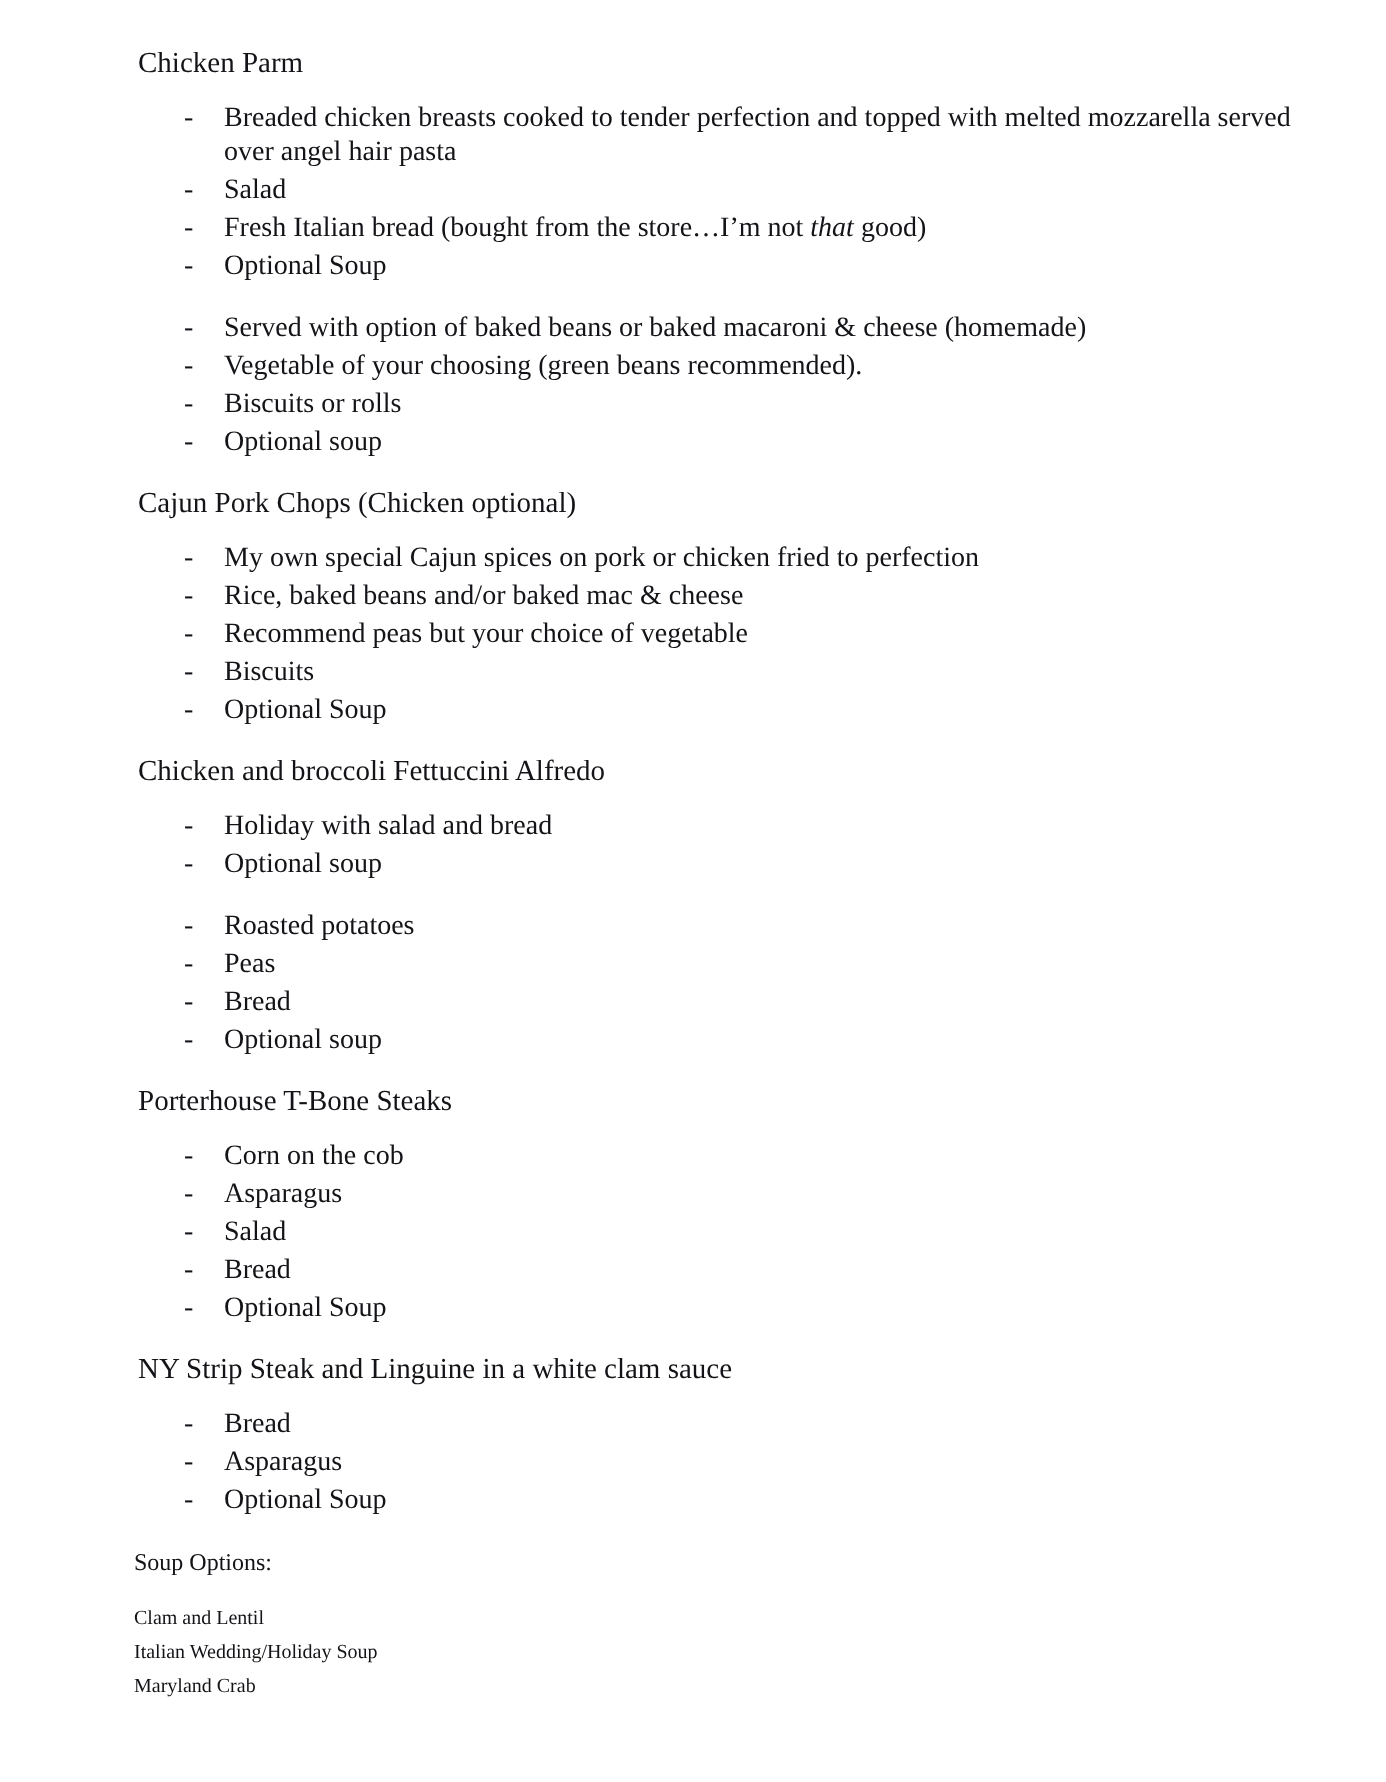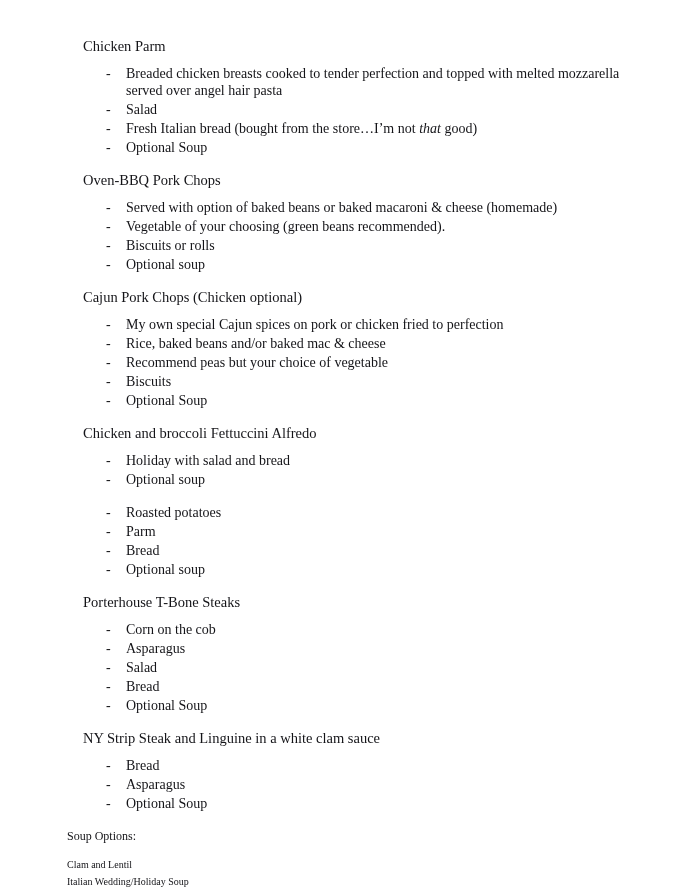--- a/index.html
+++ b/index.html
@@ -25,21 +25,21 @@
     box-sizing: border-box;
   }
   #doc {
     position: absolute;
     left: 67px;
     top: 22px;
     width: 600px;
   }
 
   .section {
-    margin: 16px;
+    margin: 2px;
   }
   .section + .section {
     margin-top: 14px;
   }
 
   .heading {
     font-size: 14.5px;
     line-height: 17px;
     margin: 0 0 10px 0;
     white-space: pre-wrap;
@@ -101,21 +101,20 @@
         <div class="section">
           <p class="heading">Chicken Parm</p>
           <ul class="items">
             <li><span class="dash">-</span><span class="txt"><span>Breaded chicken breasts cooked to tender perfection and topped with melted mozzarella served over angel hair pasta</span></span></li>
             <li><span class="dash">-</span><span class="txt"><span>Salad</span></span></li>
             <li><span class="dash">-</span><span class="txt"><span>Fresh Italian bread (bought from the store…I’m not </span><em>that</em><span> good)</span></span></li>
             <li><span class="dash">-</span><span class="txt"><span>Optional Soup</span></span></li>
           </ul>
         </div>
         <div class="section">
-          <p class="heading">Oven-BBQ Pork Chops</p>
           <ul class="items">
             <li><span class="dash">-</span><span class="txt"><span>Served with option of baked beans or baked macaroni &amp; cheese (homemade)</span></span></li>
             <li><span class="dash">-</span><span class="txt"><span>Vegetable of your choosing (green beans recommended).</span></span></li>
             <li><span class="dash">-</span><span class="txt"><span>Biscuits or rolls</span></span></li>
             <li><span class="dash">-</span><span class="txt"><span>Optional soup</span></span></li>
           </ul>
         </div>
         <div class="section">
           <p class="heading">Cajun Pork Chops (Chicken optional)</p>
           <ul class="items">
@@ -129,21 +128,21 @@
         <div class="section">
           <p class="heading">Chicken and broccoli Fettuccini Alfredo</p>
           <ul class="items">
             <li><span class="dash">-</span><span class="txt"><span>Holiday with salad and bread</span></span></li>
             <li><span class="dash">-</span><span class="txt"><span>Optional soup</span></span></li>
           </ul>
         </div>
         <div class="section">
           <ul class="items">
             <li><span class="dash">-</span><span class="txt"><span>Roasted potatoes</span></span></li>
-            <li><span class="dash">-</span><span class="txt"><span>Parm</span></span></li>
+            <li><span class="dash">-</span><span class="txt"><span>Peas</span></span></li>
             <li><span class="dash">-</span><span class="txt"><span>Bread</span></span></li>
             <li><span class="dash">-</span><span class="txt"><span>Optional soup</span></span></li>
           </ul>
         </div>
         <div class="section">
           <p class="heading">Porterhouse T-Bone Steaks</p>
           <ul class="items">
             <li><span class="dash">-</span><span class="txt"><span>Corn on the cob</span></span></li>
             <li><span class="dash">-</span><span class="txt"><span>Asparagus</span></span></li>
             <li><span class="dash">-</span><span class="txt"><span>Salad</span></span></li>

